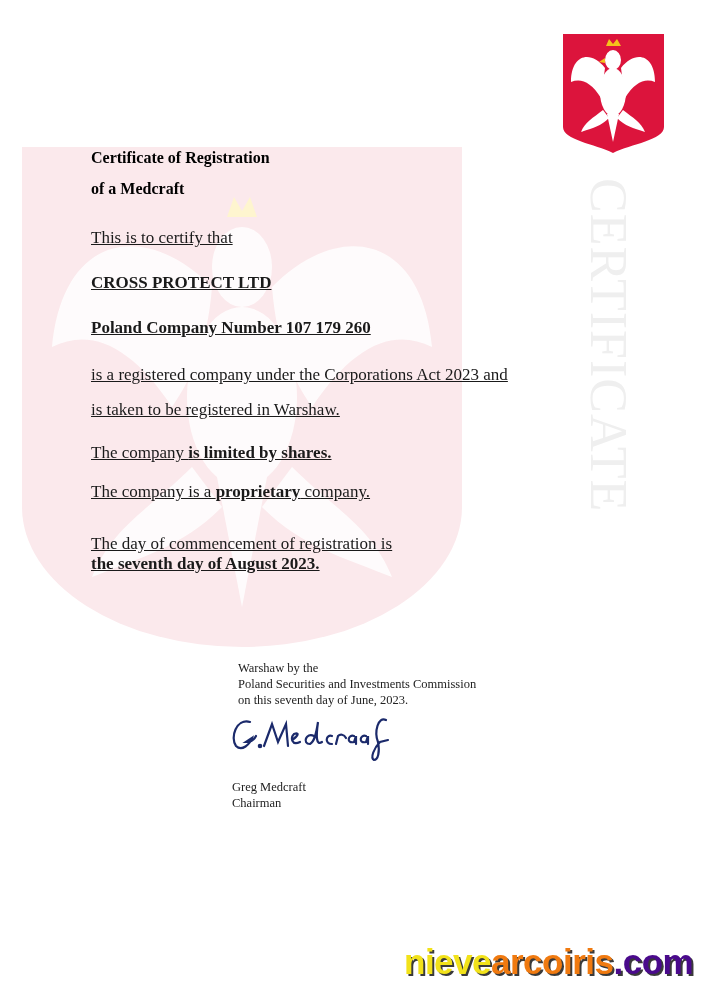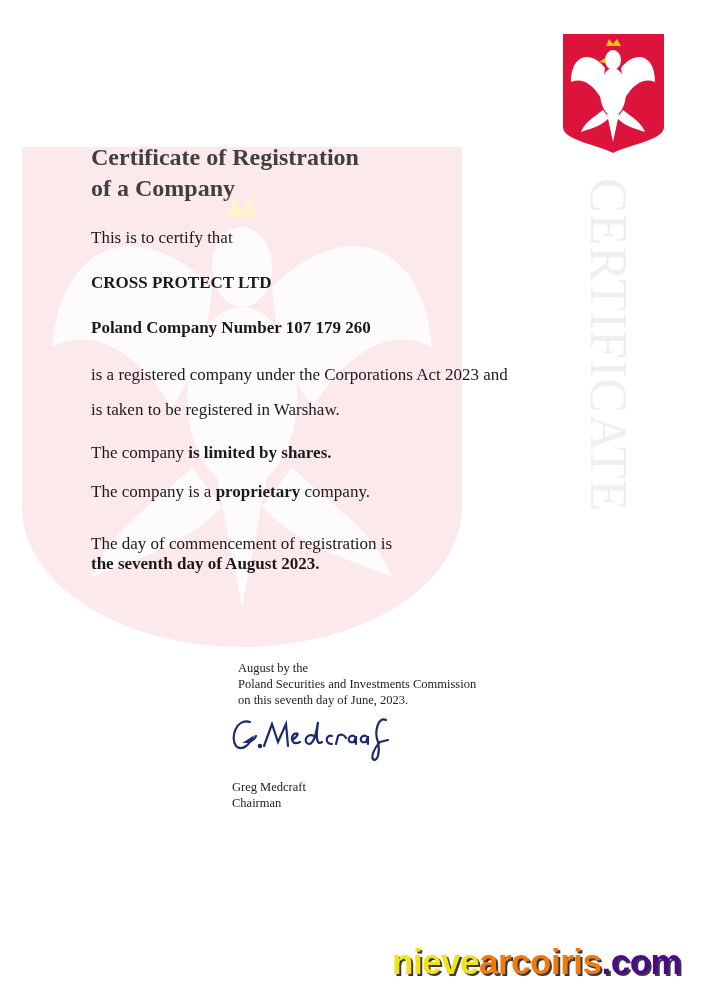--- a/index.html
+++ b/index.html
@@ -6,27 +6,27 @@
     body { width:720px; height:1000px; background:#ffffff; position:relative; overflow:hidden;
            font-family:"Liberation Serif", serif; color:#1a1a1a; }
     .watermark-shield { position:absolute; left:22px; top:147px; width:440px; height:500px;
            background:#fbe9ec; border-radius:0 0 220px 220px / 0 0 140px 140px; }
     .watermark-eagle { position:absolute; left:22px; top:147px; width:440px; height:500px; }
     .emblem { position:absolute; left:561px; top:32px; width:105px; height:122px; }
     .side-word { position:absolute; left:578px; top:178px; width:60px; height:380px;
            font-family:"Liberation Serif", serif; font-size:52px; color:#efefef; letter-spacing:1px;
            writing-mode:vertical-rl; white-space:nowrap; line-height:60px; }
     .content { position:absolute; left:91px; top:142px; width:500px; }
-    .title { font-weight:bold; font-size:24px; line-height:31px; margin:0; color:#404040; }
-    .p { font-size:17px; margin:0; position:absolute; left:0; white-space:nowrap; }
+    .title { font-weight:bold; font-size:16px; line-height:31px; margin:0; color:#000000; }
+    .p { font-size:17px; margin:0; position:absolute; left:0; white-space:nowrap;text-decoration:underline; }
     b { font-weight:bold; }
     .issued { position:absolute; left:238px; top:660px; font-size:12.5px; line-height:16px; color:#222; }
     .signature { position:absolute; left:228px; top:712px; width:180px; height:52px; }
     .signer { position:absolute; left:232px; top:779px; font-size:12.5px; line-height:16px; color:#222; }
-    .brand { position:absolute; left:392px; top:942px; font-family:"Liberation Sans", sans-serif;
+    .brand { position:absolute; left:404px; top:942px; font-family:"Liberation Sans", sans-serif;
            font-weight:bold; font-size:35px; letter-spacing:-0.5px; text-shadow:2px 2px 0 #3a3a3a; }
   </style>
 </head>
 <body>
 
 <div class="watermark-shield"></div>
 <svg class="watermark-eagle" viewBox="0 0 440 500">
   <g fill="#ffffff" opacity="0.85">
     <ellipse cx="220" cy="120" rx="30" ry="40"></ellipse>
     <path d="M190 140 C120 70, 40 90, 30 200 C70 180, 110 200, 150 260 C170 230, 185 200, 190 140 Z"></path>
@@ -52,35 +52,35 @@
     <path d="M46 82 L52 110 L58 82 Z"></path>
   </g>
   <path d="M44 26 L38 30 L44 31 Z" fill="#f4c21b"></path>
 </svg>
 
 <div class="side-word">CERTIFICATE</div>
 
 <div class="content">
   <h1 class="title">
     <span>Certificate of Registration</span><br>
-    <span>of a Company</span>
+    <span>of a Medcraft</span>
   </h1>
   <p class="p" style="top:86px;">This is to certify that</p>
   <p class="p" style="top:131px;font-weight:bold;">CROSS PROTECT LTD</p>
   <p class="p" style="top:176px;font-weight:bold;">Poland Company Number 107 179 260</p>
   <p class="p" style="top:223px;">is a registered company under the Corporations Act 2023 and</p>
   <p class="p" style="top:258px;">is taken to be registered in Warshaw.</p>
   <p class="p" style="top:301px;text-align:center;"><span>The company </span><b>is limited by shares.</b></p>
   <p class="p" style="top:340px;"><span>The company is a </span><b>proprietary</b><span> company.</span></p>
   <p class="p" style="top:392px;">The day of commencement of registration is</p>
   <p class="p" style="top:412px;font-weight:bold;">the seventh day of August 2023.</p>
 </div>
 
 <div class="issued">
-  <div>August by the</div>
+  <div>Warshaw by the</div>
   <div>Poland Securities and Investments Commission</div>
   <div>on this seventh day of June, 2023.</div>
 </div>
 
 <svg class="signature" viewBox="0 0 180 52">
   <g fill="none" stroke="#1b2a6b" stroke-width="2.2" stroke-linecap="round">
     <path d="M22 10 C8 6, 2 26, 8 34 C14 40, 22 32, 24 26 L18 30 C22 30, 26 28, 28 24"></path>
     <circle cx="32" cy="34" r="1.2" fill="#1b2a6b"></circle>
     <path d="M36 34 L44 12 L50 30 L58 12 L60 34"></path>
     <path d="M64 28 C70 24, 72 20, 66 22 C62 26, 64 34, 72 30"></path>

